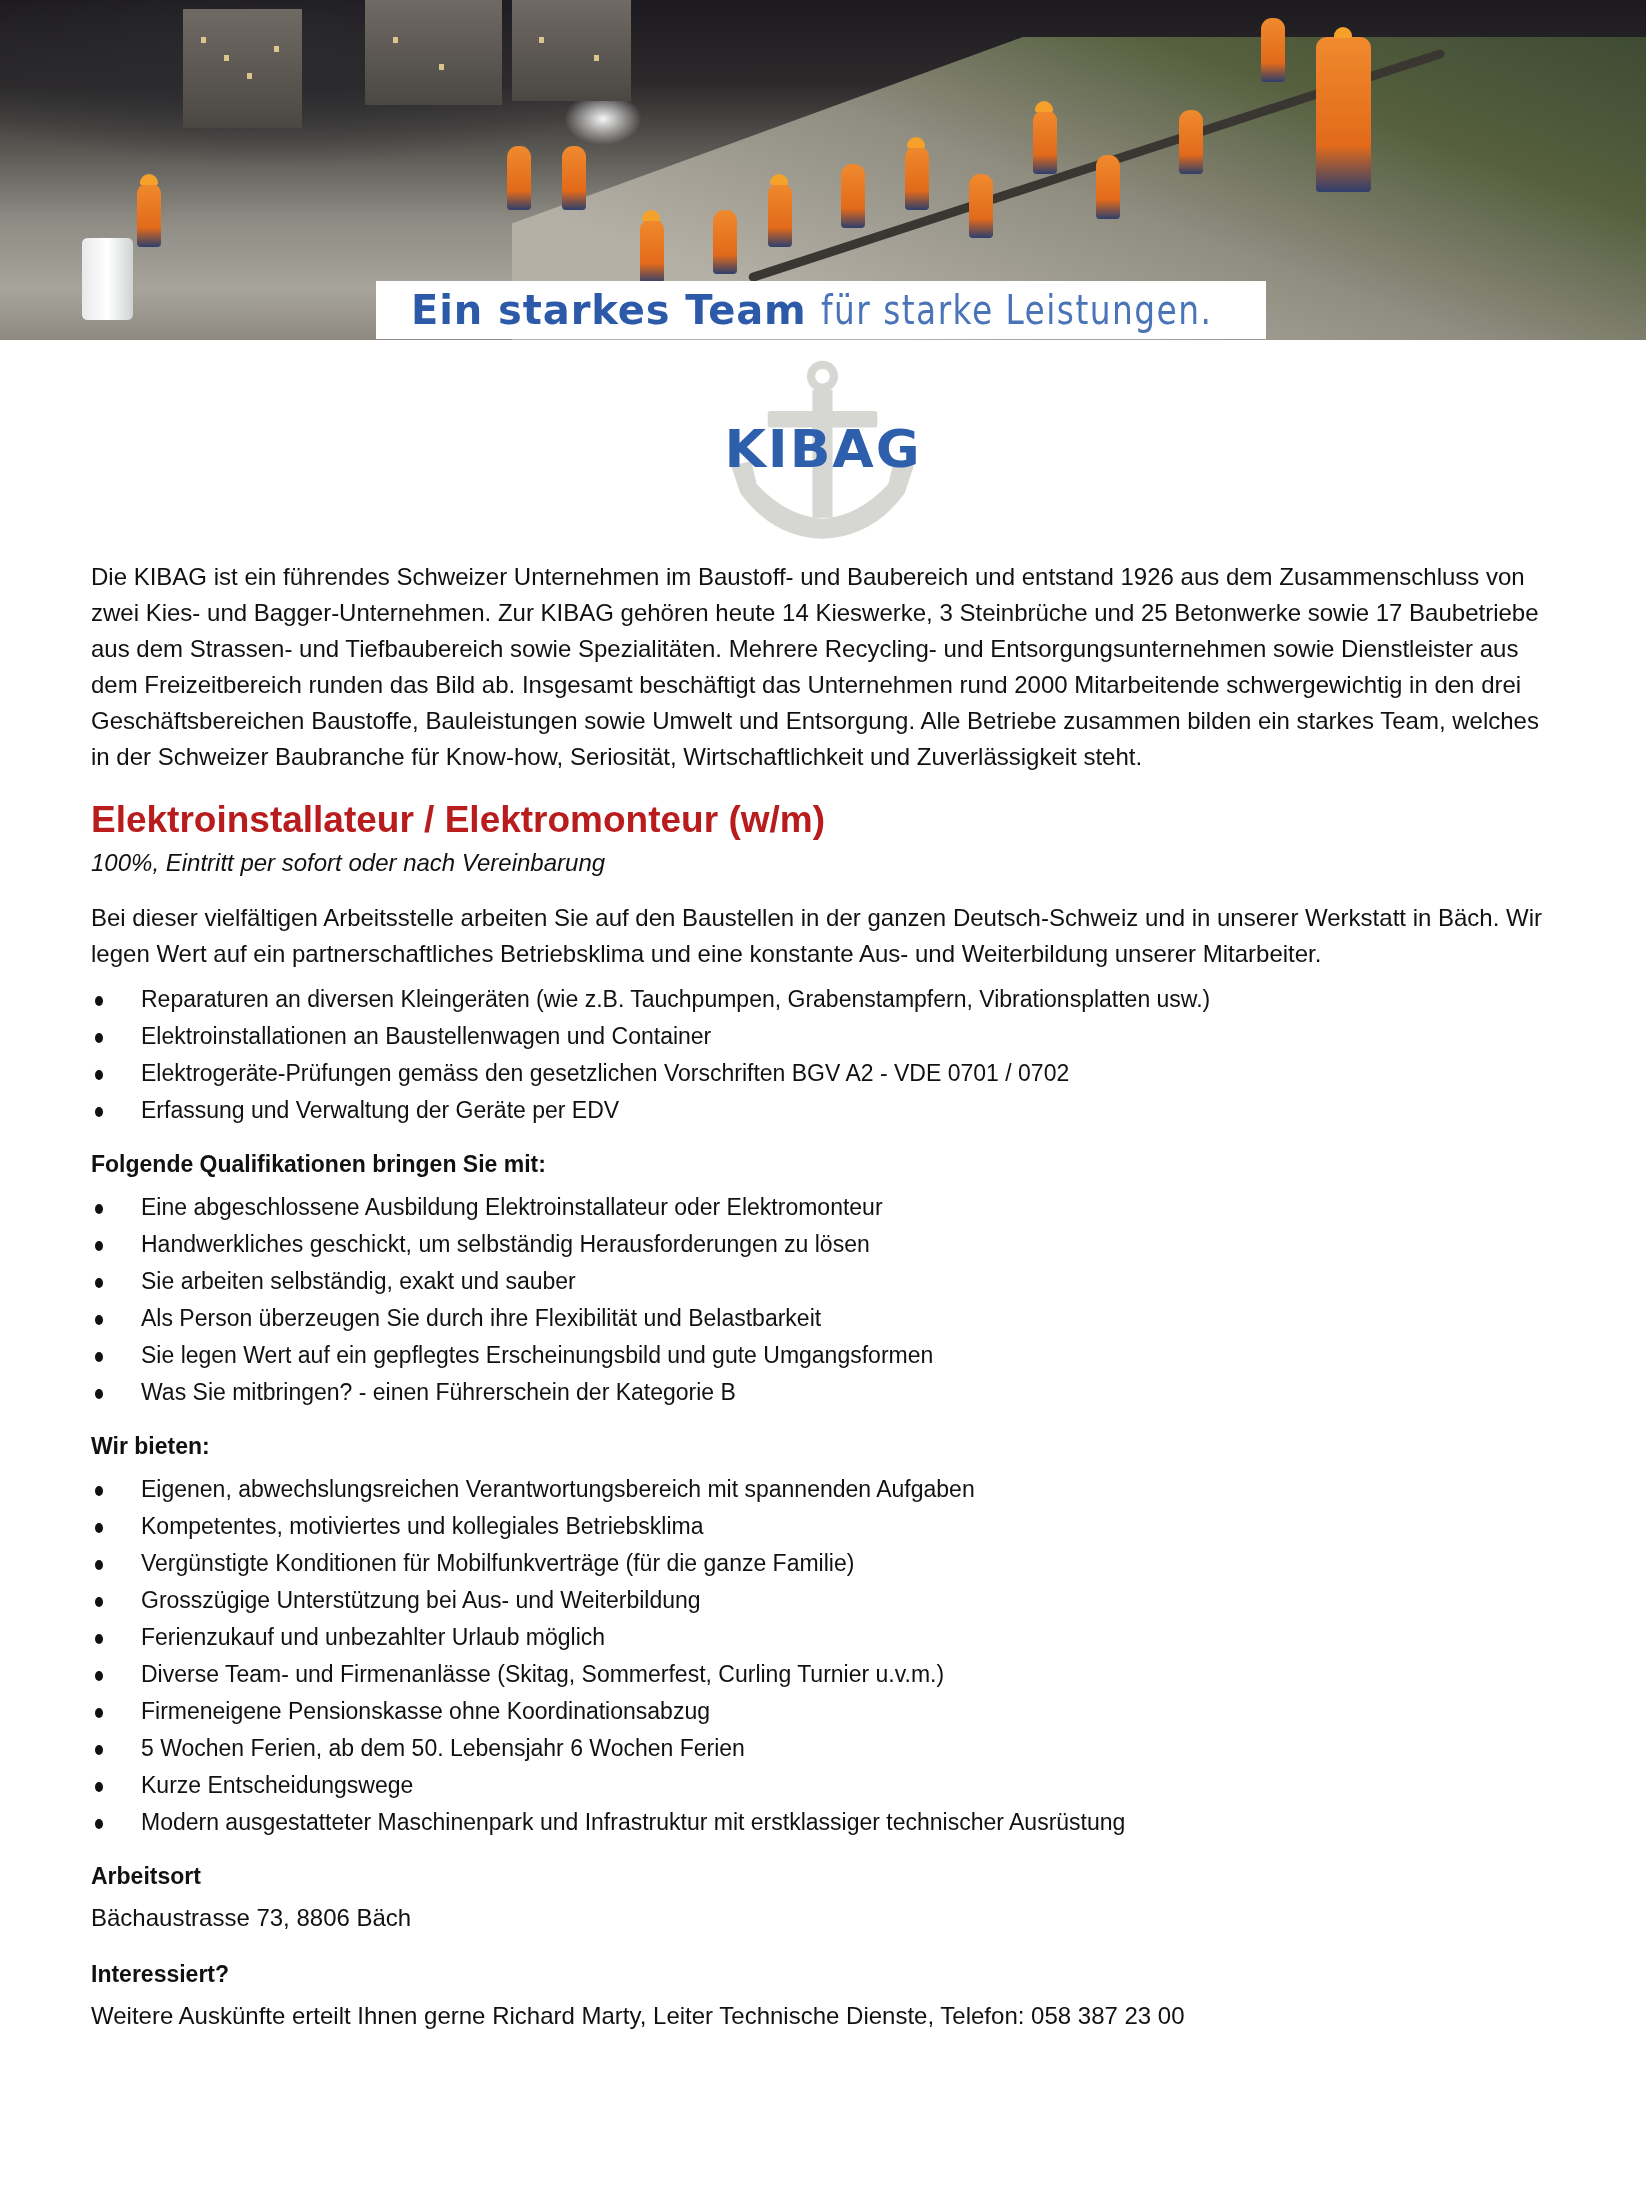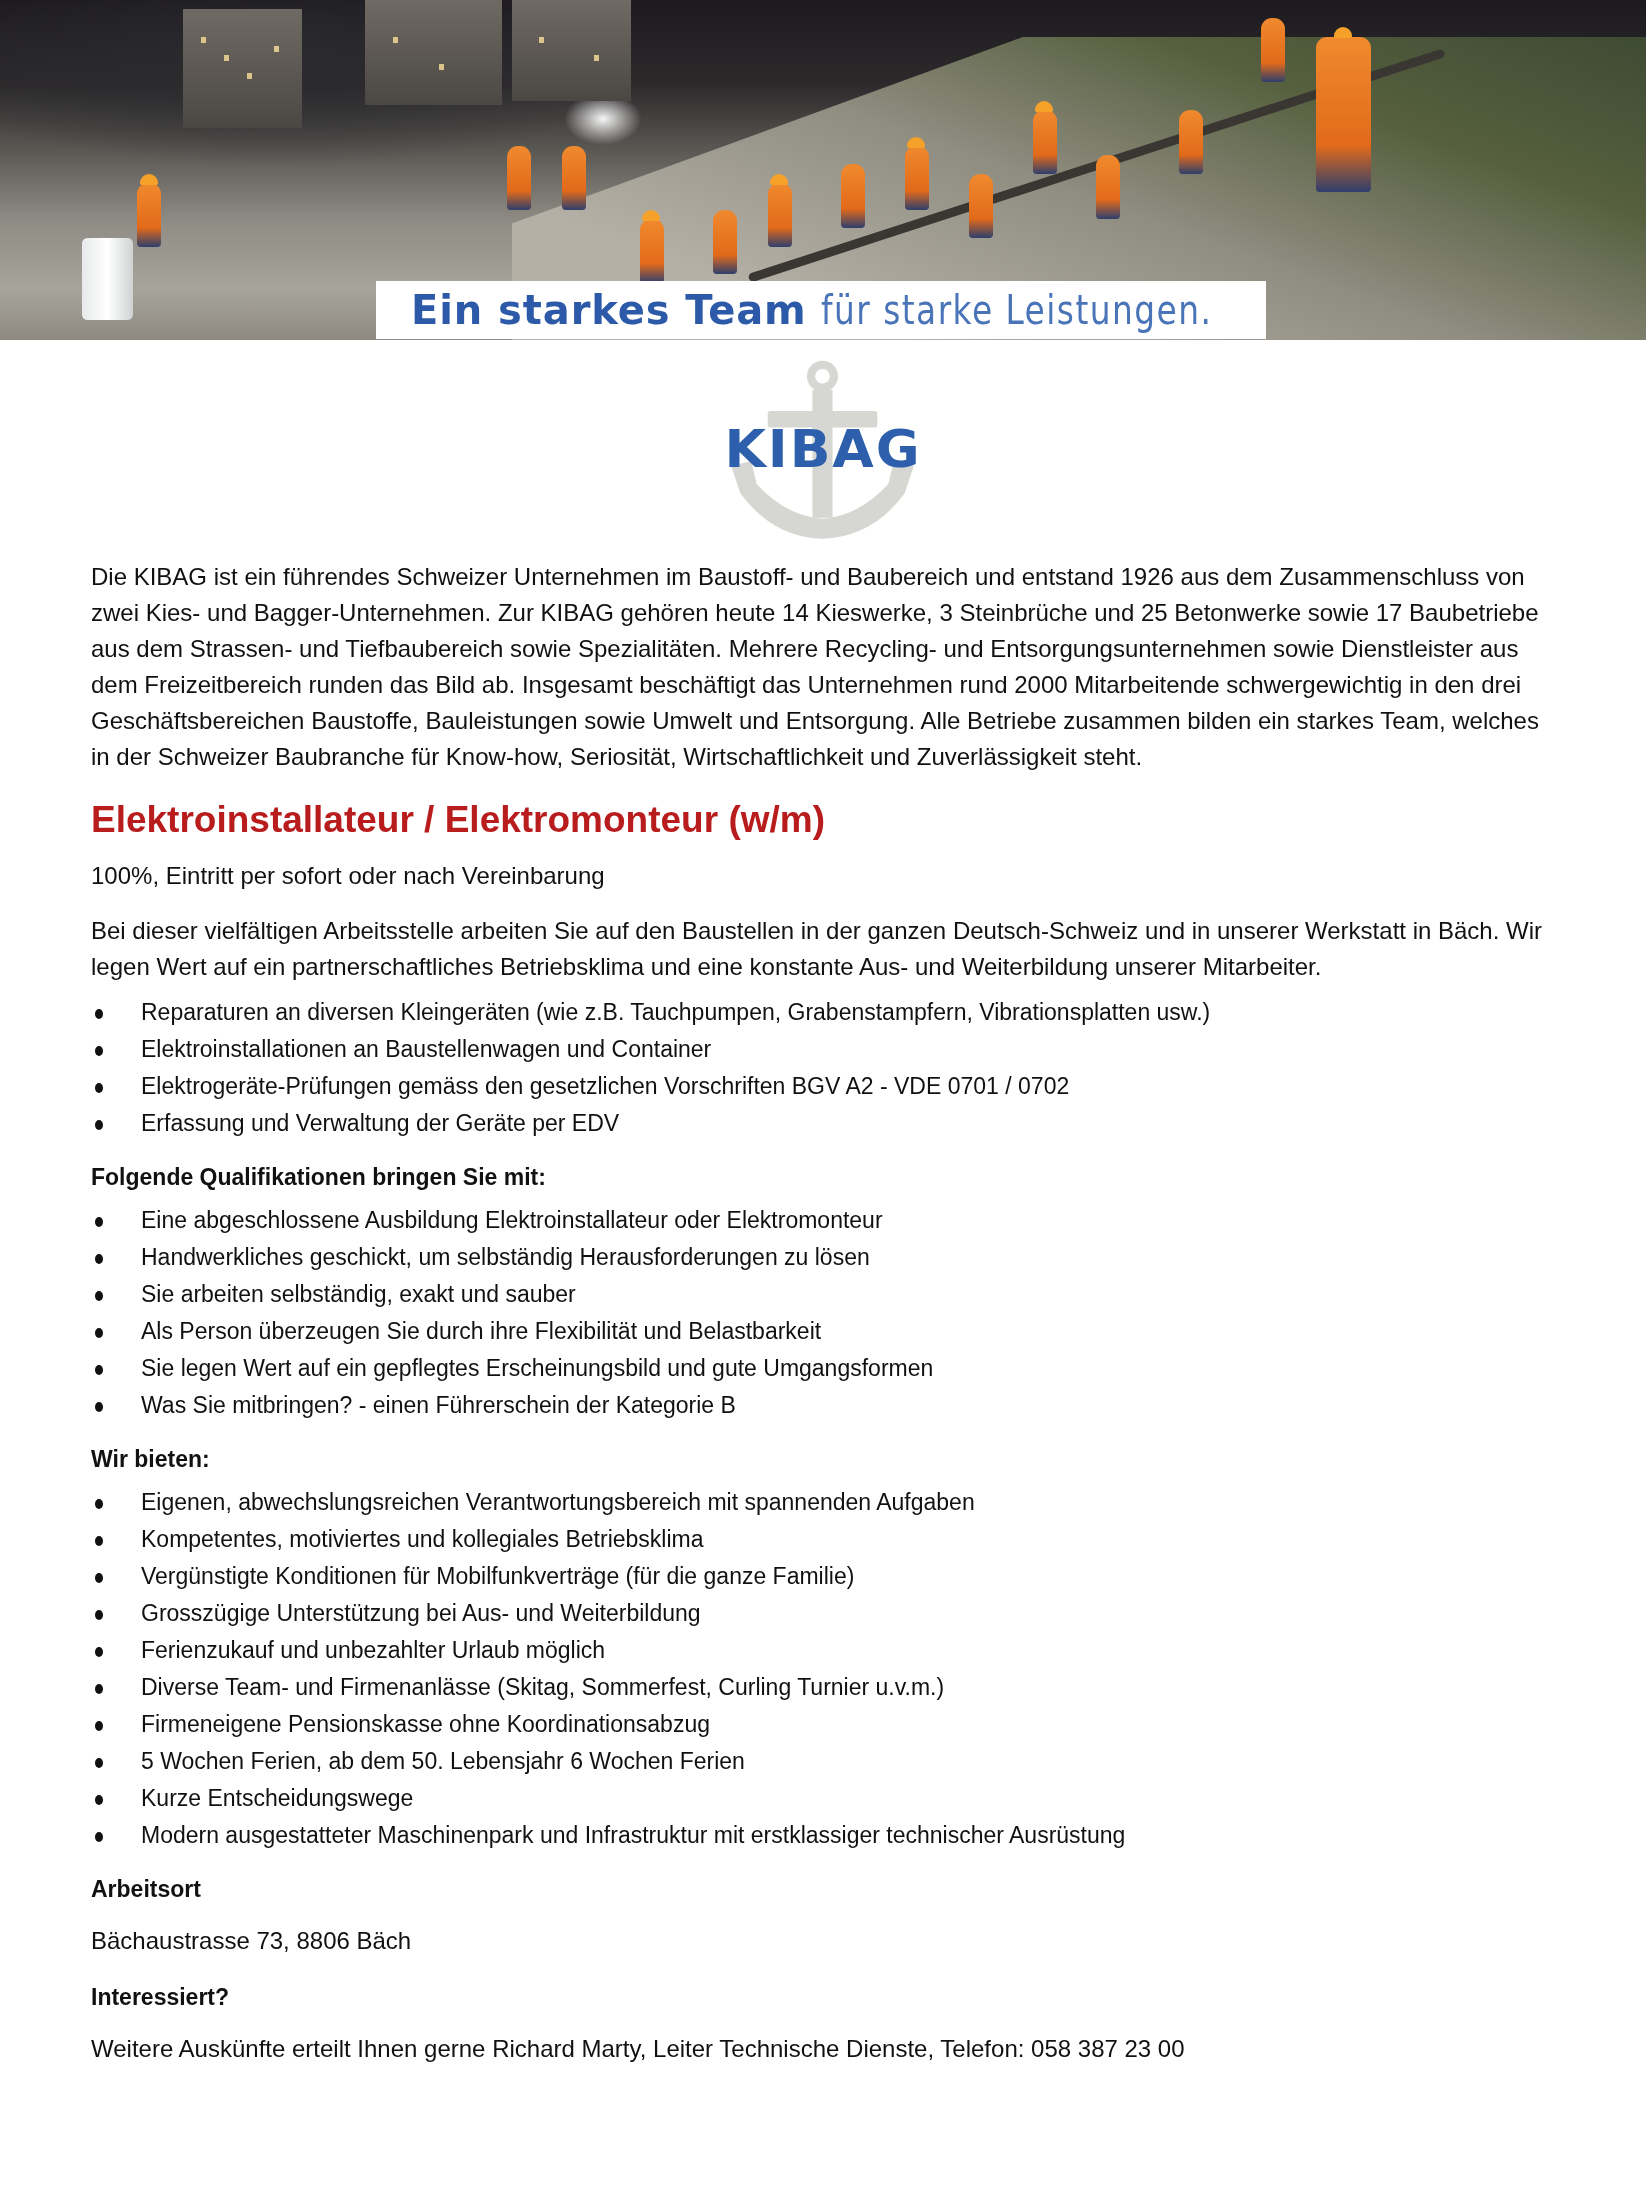--- a/index.html
+++ b/index.html
@@ -51,30 +51,30 @@
       color: #2e5fad; font-weight: bold; font-size: 51px; letter-spacing: 1.8px;
       font-family: "DejaVu Sans", sans-serif; transform: scaleX(1.05);
     }
 
     
     .content { padding: 0 91px 37px 91px; width: 1647px; }
     .intro { font-size: 24px; line-height: 36px; color: #111; }
     .job-title {
       margin-top: 24px; color: #b91c1c; font-weight: bold; font-size: 37px; line-height: 42px;
     }
-    .job-sub { font-size: 24px; line-height: 35px; margin-top: 17px; }
+    .job-sub { font-size: 24px; line-height: 35px; margin-top: 4px; font-style: italic; }
     .job-desc { font-size: 24px; line-height: 36px; margin-top: 20px; }
     .section-title { font-size: 23px; font-weight: bold; line-height: 31px; margin-top: 20px; }
     ul.bullets { list-style: none; margin-top: 9.1px; }
     ul.bullets li { position: relative; padding-left: 50px; font-size: 23px; line-height: 37px; }
     ul.bullets li .bullet {
       position: absolute; left: 3.7px; top: 14.6px; width: 8.2px; height: 10px;
       background: #111; border-radius: 50%;
     }
-    .plain { font-size: 24px; line-height: 35px; margin-top: 18px; }
+    .plain { font-size: 24px; line-height: 35px; margin-top: 8px; }
   </style>
 </head>
 <body>
 
 <div class="hero">
   <div class="buildings">
     <div class="building" style="left:46px;top:9.1px;width:119px;height:119px;"></div>
     <div class="building" style="left:228px;top:0;width:137px;height:105px;"></div>
     <div class="building" style="left:375px;top:0;width:119px;height:101px;"></div>
     <div class="window" style="left:64px;top:37px;"></div>

